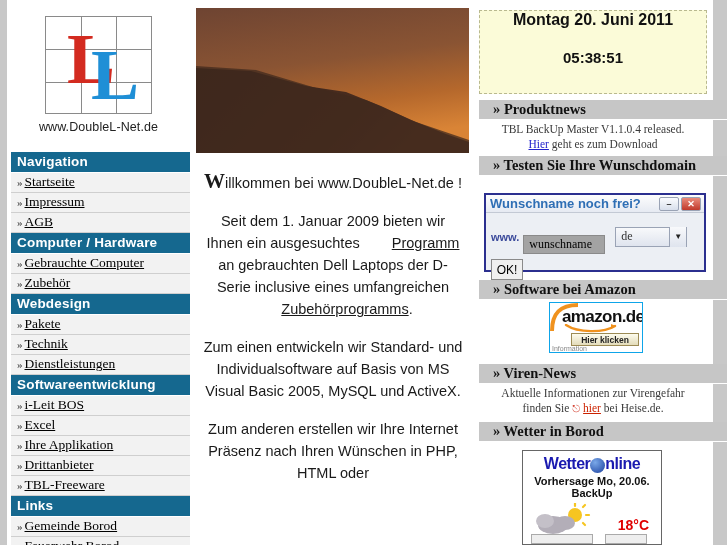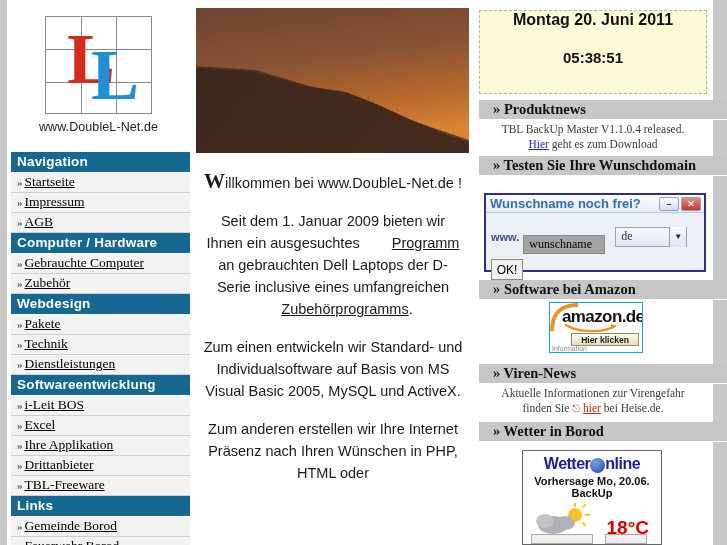--- a/index.html
+++ b/index.html
@@ -308,21 +308,21 @@
     width: 15px; height: 15px; border-radius: 50%;
     background: radial-gradient(circle at 35% 30%, #7aa8e8, #1a3f9e);
     margin: 0 0px;
     position: relative; top: 1px;
   }
   #wo-line1 { font-size: 11px; font-weight: bold; color: #111; margin-top: 2px; }
   #wo-line2 { font-size: 11px; font-weight: bold; color: #111; }
   #wo-forecast { position: relative; height: 44px; margin-top: 2px; }
   #wo-temp {
     position: absolute; right: 12px; top: 16px;
-    font-size: 19px; font-weight: bold; color: #e00000;
+    font-size: 14px; font-weight: bold; color: #e00000;
   }
   #wo-icon { position: absolute; left: 12px; top: 2px; }
   .wo-btm {
     position: absolute; bottom: 0; height: 10px;
     border: 1px solid #aaa; background: #eee;
   }
 </style>
 </head>
 <body>
 

